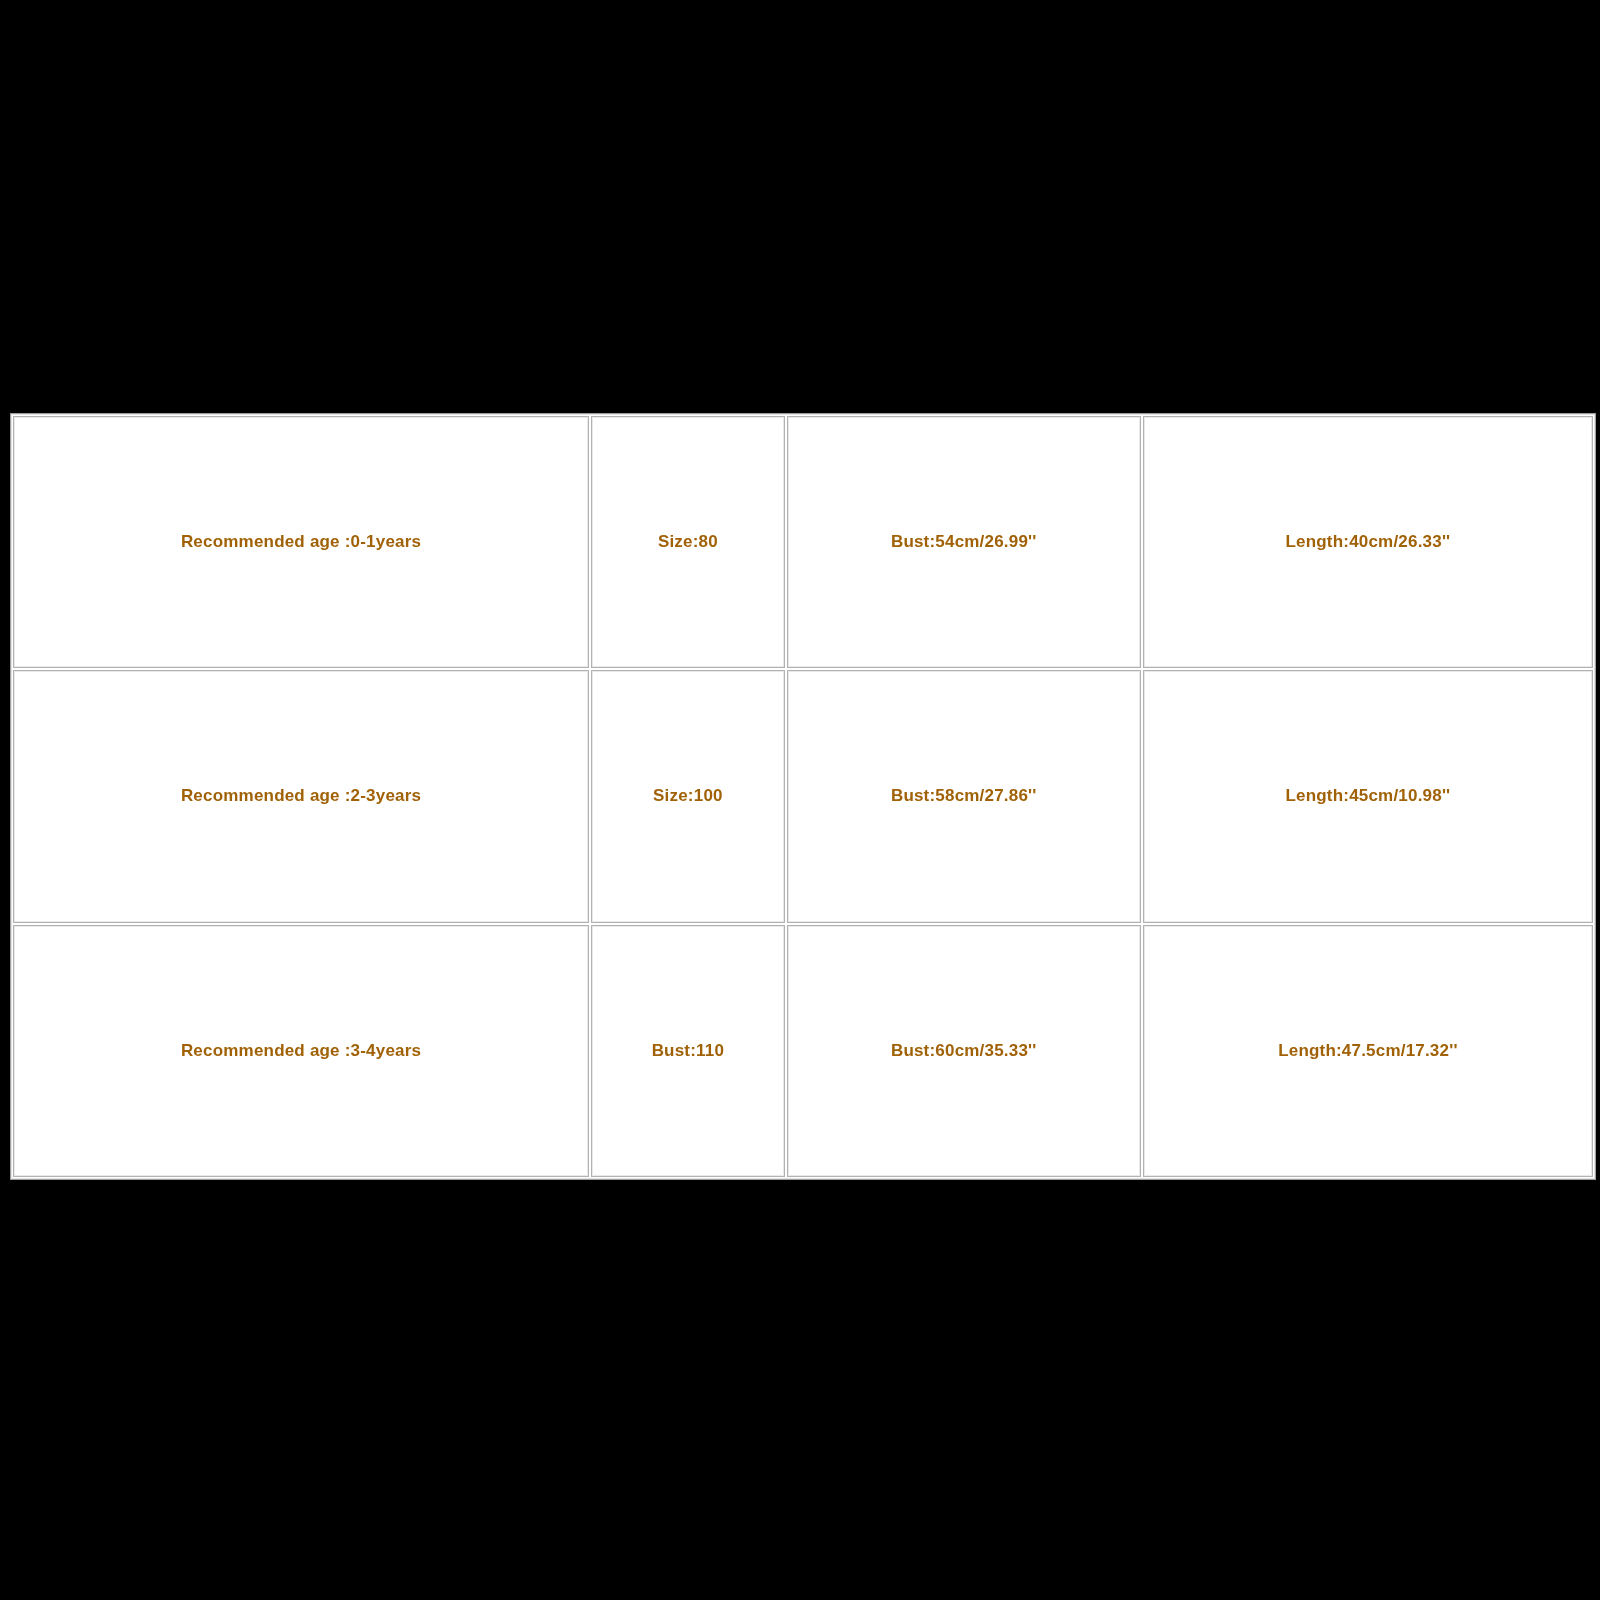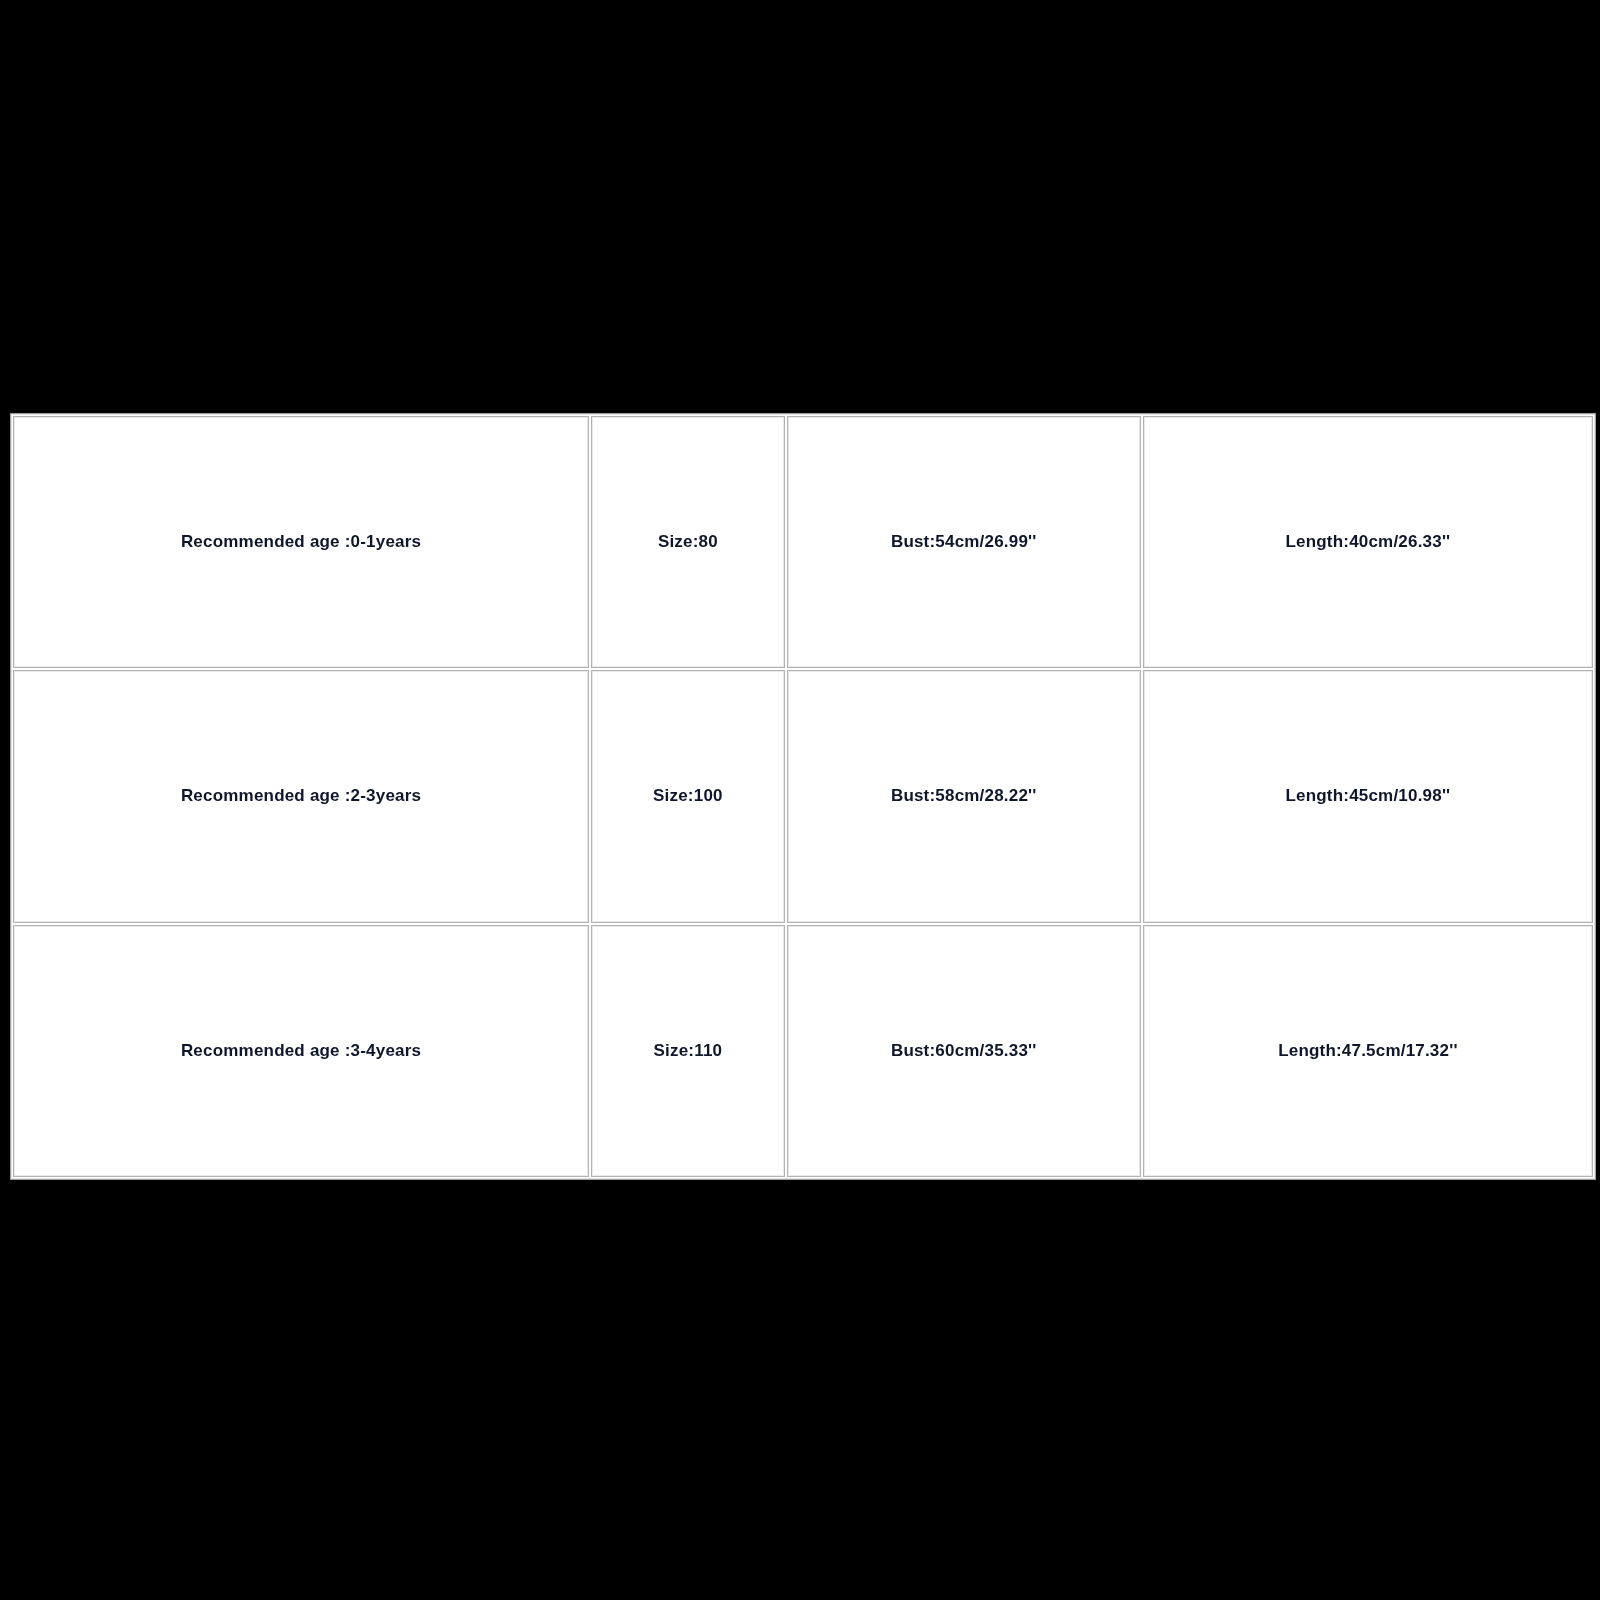--- a/index.html
+++ b/index.html
@@ -32,21 +32,21 @@
     box-shadow: 0 0 0 1px #e4e4e4 inset;
   }
   table.size-chart td {
     border: 1px solid #b2b2b2;
     box-shadow: 0 0 0 1px #e9e9e9 inset;
     background: #ffffff;
     text-align: center;
     vertical-align: middle;
     font-size: 17px;
     font-weight: bold;
-    color: #0f172a;
+    color: #a16207;
     letter-spacing: 0.2px;
     overflow: hidden;
   }
   col.c-age    { width: 36.6%; }
   col.c-size   { width: 12.3%; }
   col.c-bust   { width: 22.5%; }
   col.c-length { width: 28.6%; }
   tr.size-row  { height: 25%; }
 </style>
 </head>
@@ -63,24 +63,24 @@
     <tbody>
       <tr class="size-row">
         <td>Recommended age :0-1years</td>
         <td>Size:80</td>
         <td>Bust:54cm/26.99''</td>
         <td>Length:40cm/26.33''</td>
       </tr>
       <tr class="size-row">
         <td>Recommended age :2-3years</td>
         <td>Size:100</td>
-        <td>Bust:58cm/28.22''</td>
+        <td>Bust:58cm/27.86''</td>
         <td>Length:45cm/10.98''</td>
       </tr>
       <tr class="size-row">
         <td>Recommended age :3-4years</td>
-        <td>Size:110</td>
+        <td>Bust:110</td>
         <td>Bust:60cm/35.33''</td>
         <td>Length:47.5cm/17.32''</td>
       </tr>
     </tbody>
   </table>
 </div>
 
 </body></html>

